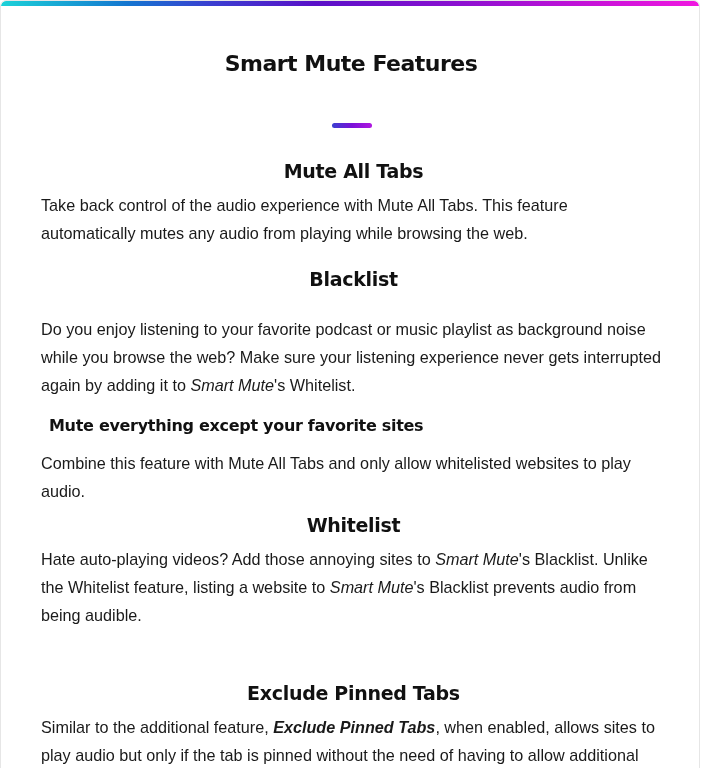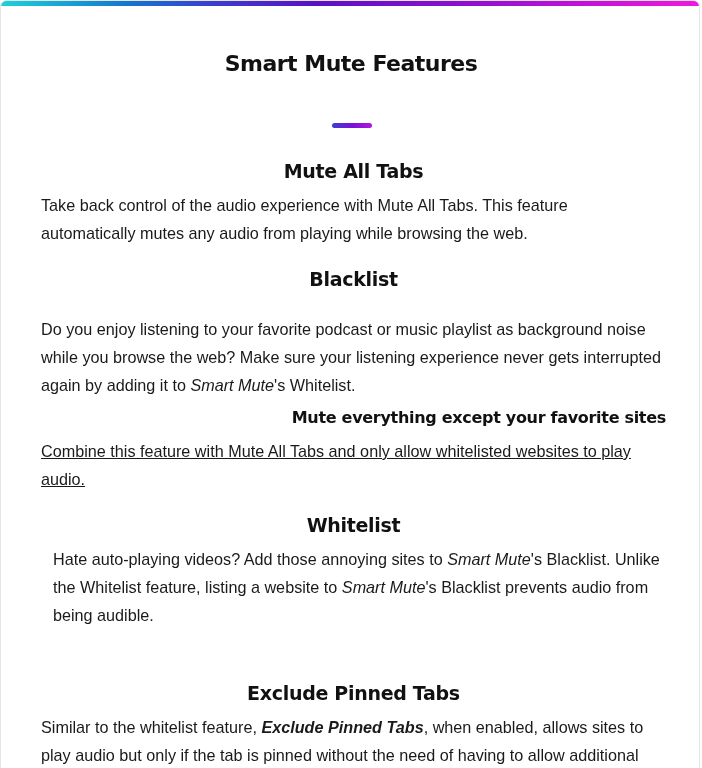--- a/index.html
+++ b/index.html
@@ -22,21 +22,21 @@
     position: absolute; left: 331px; top: 122px; width: 40px; height: 5px; border-radius: 3px;
     background: linear-gradient(90deg, #3a3fd0, #7a10d8 50%, #b018e0);
   }
   .content { position: absolute; left: 40px; top: 152px; width: 625px; }
   h2 {
     font-family: "DejaVu Sans", sans-serif; font-weight: bold; font-size: 19px; color: #111;
     margin: 0; letter-spacing: -0.3px; line-height: 36px; text-align: center;
   }
   h3 {
     font-family: "DejaVu Sans", sans-serif; font-weight: bold; font-size: 16px; color: #111;
-    margin: 0; letter-spacing: -0.3px; line-height: 30px; text-align: right;
+    margin: 8px; letter-spacing: -0.3px; line-height: 30px;
   }
   p {
     font-family: "Liberation Sans", sans-serif; font-size: 16.2px; line-height: 28px; color: #1a1a1a;
     margin: 0;
   }
   em.brand { font-style: italic; }
   strong.bi { font-weight: bold; font-style: italic; }
 </style>
 </head>
 <body>
@@ -52,26 +52,26 @@
       <p style="margin-top:2px;">Take back control of the audio experience with Mute All Tabs. This feature automatically mutes any audio from playing while browsing the web.</p>
     </section>
 
     <section style="position:absolute;top:108px;">
       <h2>Blacklist</h2>
       <p style="margin-top:18px;"><span>Do you enjoy listening to your favorite podcast or music playlist as background noise while you browse the web? Make sure your listening experience never gets interrupted again by adding it to </span><em class="brand">Smart Mute</em><span>'s Whitelist.</span></p>
     </section>
 
     <section style="position:absolute;top:250px;">
       <h3>Mute everything except your favorite sites</h3>
-      <p style="margin-top:4px;text-decoration:underline;">Combine this feature with Mute All Tabs and only allow whitelisted websites to play audio.</p>
+      <p style="margin-top:4px;">Combine this feature with Mute All Tabs and only allow whitelisted websites to play audio.</p>
     </section>
 
     <section style="position:absolute;top:354px;">
       <h2>Whitelist</h2>
-      <p style="margin-top:2px;margin-left:12px;"><span>Hate auto-playing videos? Add those annoying sites to </span><em class="brand">Smart Mute</em><span>'s Blacklist. Unlike the Whitelist feature, listing a website to </span><em class="brand">Smart Mute</em><span>'s Blacklist prevents audio from being audible.</span></p>
+      <p style="margin-top:2px;"><span>Hate auto-playing videos? Add those annoying sites to </span><em class="brand">Smart Mute</em><span>'s Blacklist. Unlike the Whitelist feature, listing a website to </span><em class="brand">Smart Mute</em><span>'s Blacklist prevents audio from being audible.</span></p>
     </section>
 
     <section style="position:absolute;top:490px;margin-top:32px;">
       <h2>Exclude Pinned Tabs</h2>
-      <p style="margin-top:2px;"><span>Similar to the whitelist feature, </span><strong class="bi">Exclude Pinned Tabs</strong><span>, when enabled, allows sites to play audio but only if the tab is pinned without the need of having to allow additional permissions or whitelist an entire site for a temporary situation.</span></p>
+      <p style="margin-top:2px;"><span>Similar to the additional feature, </span><strong class="bi">Exclude Pinned Tabs</strong><span>, when enabled, allows sites to play audio but only if the tab is pinned without the need of having to allow additional permissions or whitelist an entire site for a temporary situation.</span></p>
     </section>
   </div>
 </div>
 
 </body></html>

